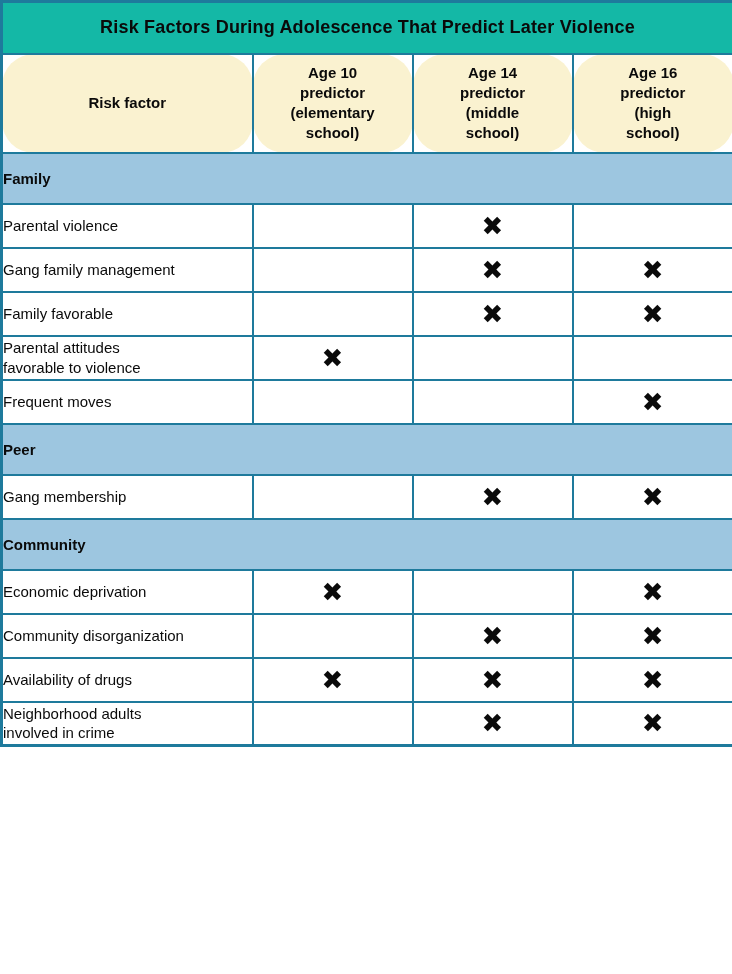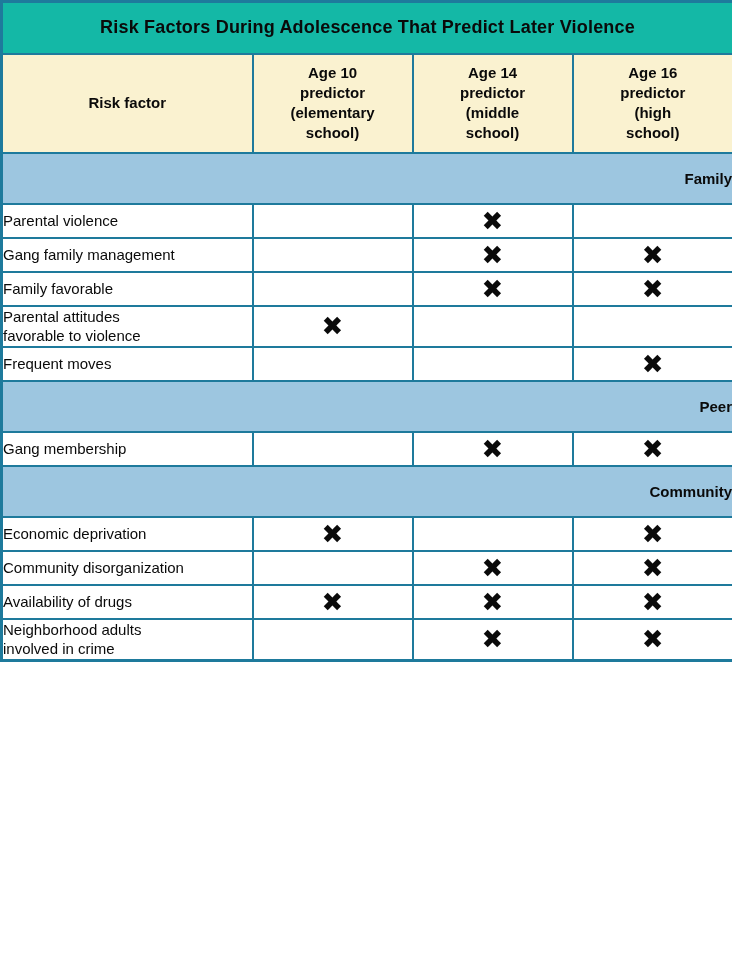--- a/index.html
+++ b/index.html
@@ -38,32 +38,33 @@
   }
   tr.header-row th {
     height: 99px;
     background: var(--header-bg, #faf2d0);
     font-size: 15px;
     font-weight: bold;
     text-align: center;
     vertical-align: middle;
     white-space: pre-line;
     line-height: 1.35;
+    border-radius: 32px;
   }
   td.section-cell {
     height: 51px;
     background: var(--section-bg, #9dc6e0);
     font-size: 15px;
     font-weight: bold;
-    text-align: right;
+    text-align: left;
     vertical-align: middle;
     padding-left: 12px;
   }
   td.label-cell {
-    height: 34px;
+    height: 44px;
     background: #ffffff;
     font-size: 15px;
     text-align: left;
     vertical-align: middle;
     padding-left: 12px;
     padding-right: 8px;
     white-space: pre-line;
     line-height: 1.3;
   }
   td.mark-cell {

